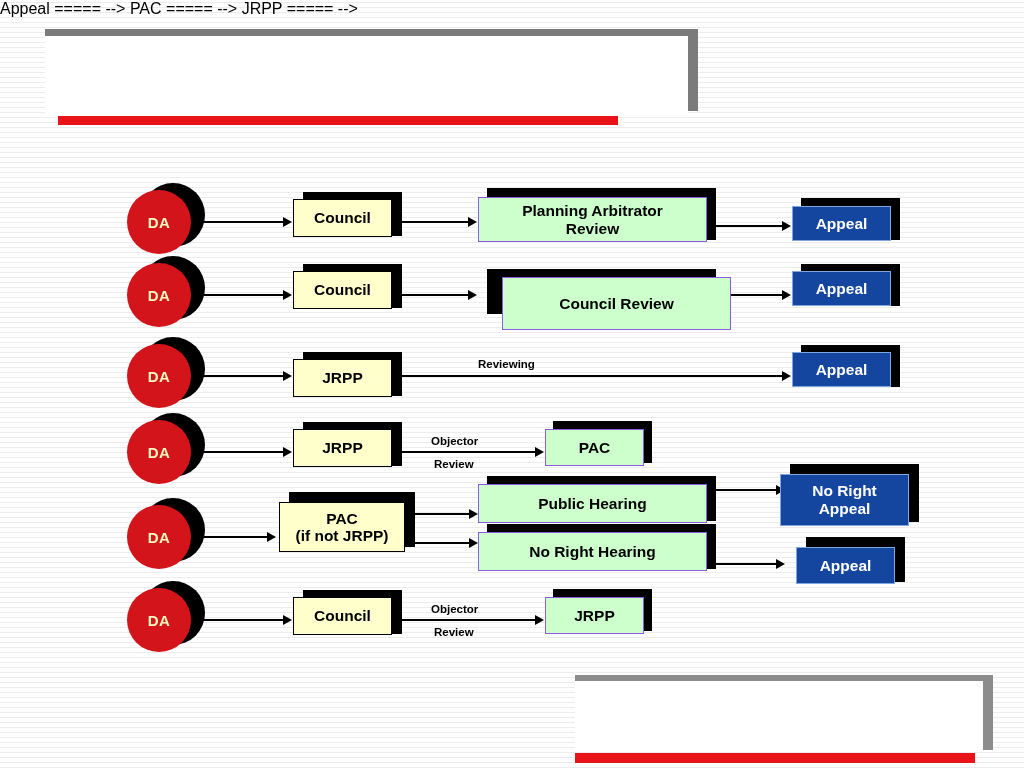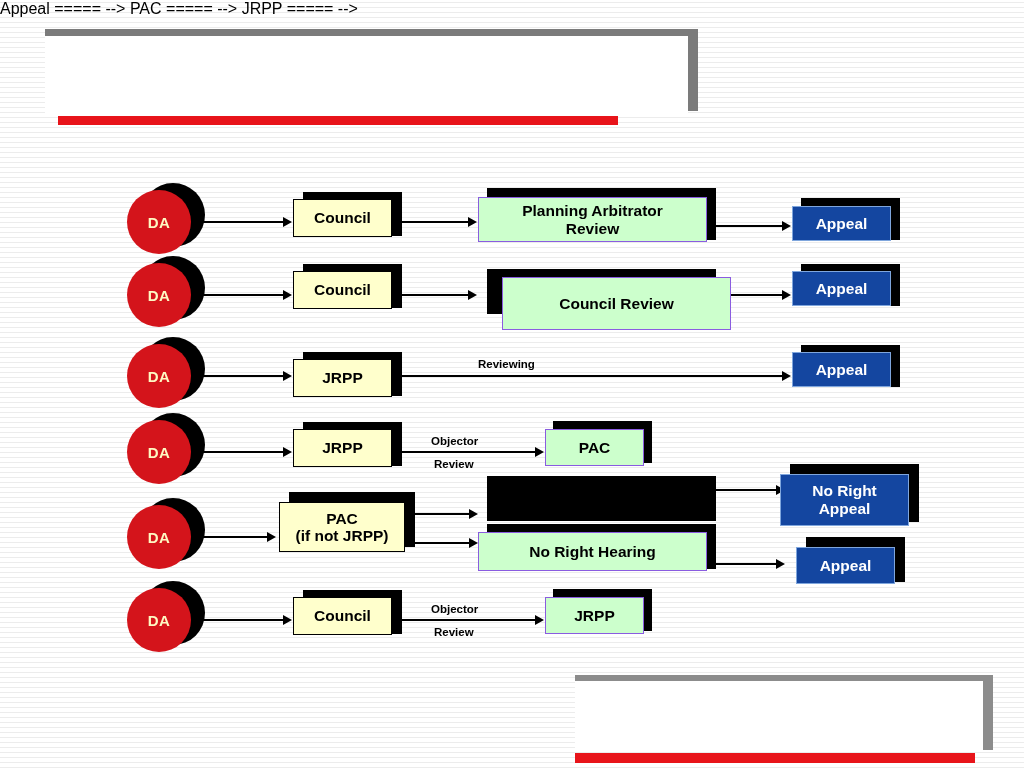--- a/index.html
+++ b/index.html
@@ -154,20 +154,21 @@
   </div>
 
   
   <div class="line" style="left:405px;top:513px;width:66px;"></div>
   <div class="arrow" style="left:469px;top:508.5px;"></div>
   
   <div class="line" style="left:405px;top:542px;width:66px;"></div>
   <div class="arrow" style="left:469px;top:537.5px;"></div>
 
   <div class="shadow" style="left:487px;top:476px;width:229px;height:45px;"></div>
+  <div class="node green" style="left:478px;top:484px;width:229px;height:39px;">Public Hearing</div>
 
   <div class="shadow" style="left:487px;top:524px;width:229px;height:45px;"></div>
   <div class="node green" style="left:478px;top:532px;width:229px;height:39px;">No Right Hearing</div>
 
   <div class="line" style="left:716px;top:489px;width:62px;"></div>
   <div class="arrow" style="left:776px;top:484.5px;"></div>
 
   <div class="line" style="left:716px;top:563px;width:62px;"></div>
   <div class="arrow" style="left:776px;top:558.5px;"></div>
 

